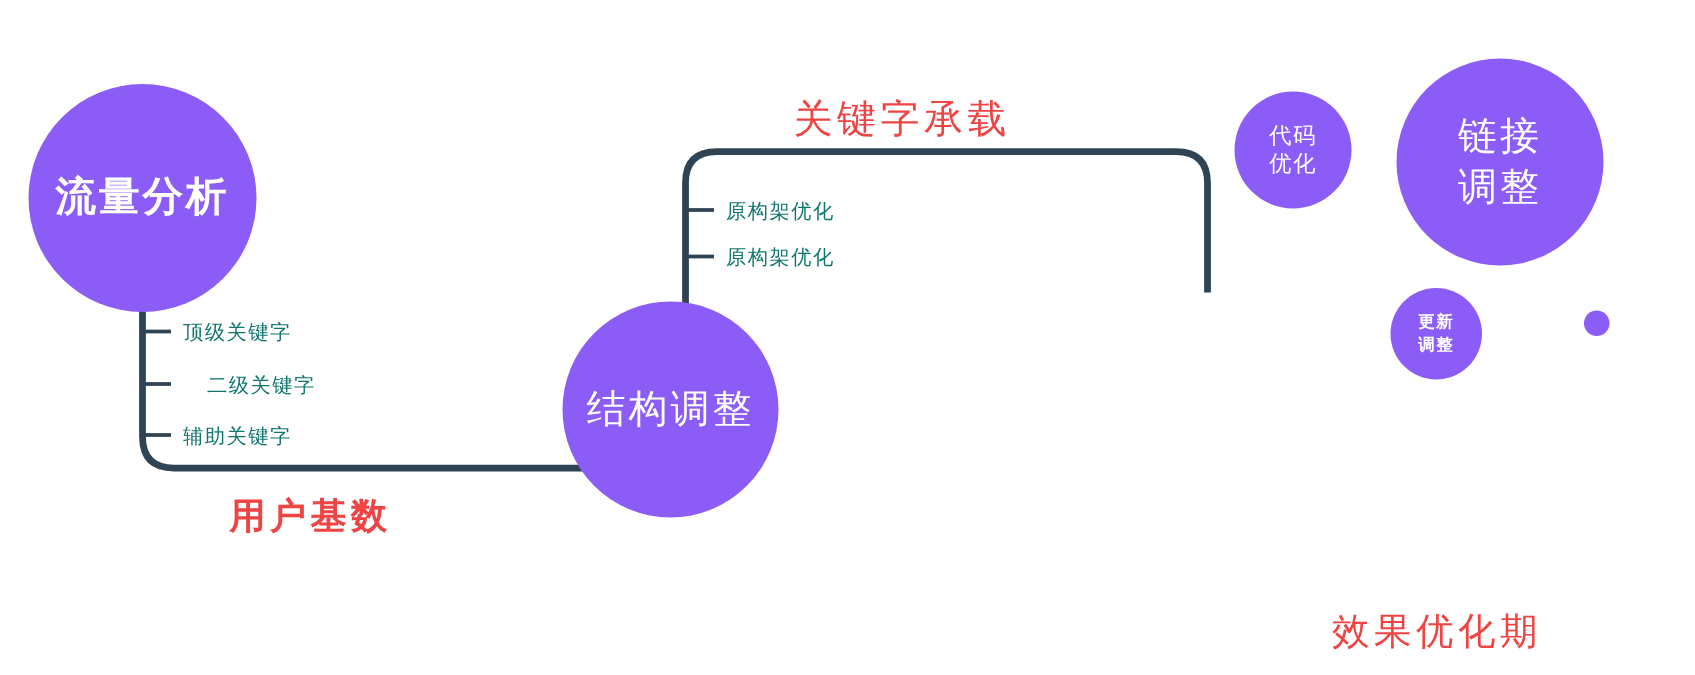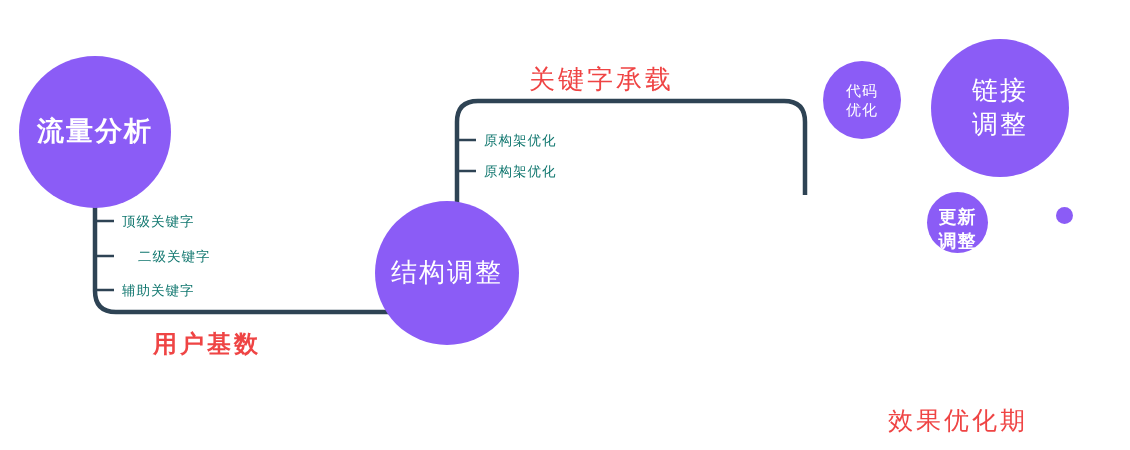--- a/index.html
+++ b/index.html
@@ -40,21 +40,21 @@
     justify-content: center;
     text-align: center;
     letter-spacing: 2px;
     line-height: 1.3;
   }
   #c-traffic  { left: 19px;  top: 56px;  width: 152px; height: 152px; font-size: 27px; font-weight: bold; }
   #c-structure{ left: 375px; top: 201px; width: 144px; height: 144px; font-size: 26px; }
   #c-tracking { left: 759px; top: 178px; width: 110px; height: 110px; font-size: 24px; }
   #c-code     { left: 823px; top: 61px;  width: 78px;  height: 78px;  font-size: 15px; letter-spacing: 1px; }
   #c-link     { left: 931px; top: 39px;  width: 138px; height: 138px; font-size: 26px; text-align: center; }
-  #c-update   { left: 927px; top: 192px; width: 61px;  height: 61px;  font-size: 18px; font-weight: bold; letter-spacing: 1px; justify-content: flex-end; }
+  #c-update   { left: 927px; top: 192px; width: 61px;  height: 61px;  font-size: 11px; font-weight: bold; letter-spacing: 1px; }
   #c-report   { left: 932px; top: 255px; width: 111px; height: 111px; font-size: 24px; }
   #dot        { left: 1056px; top: 207px; width: 17px; height: 17px; }
   .edge-label {
     position: absolute;
     z-index: 3;
     color: #ef4444;
     white-space: nowrap;
   }
   #lbl-keyword-carry { left: 529px; top: 62px;  font-size: 26px; font-weight: 500; letter-spacing: 3px; }
   #lbl-user-base     { left: 153px; top: 328px; font-size: 24px; font-weight: 600; letter-spacing: 3px; }

